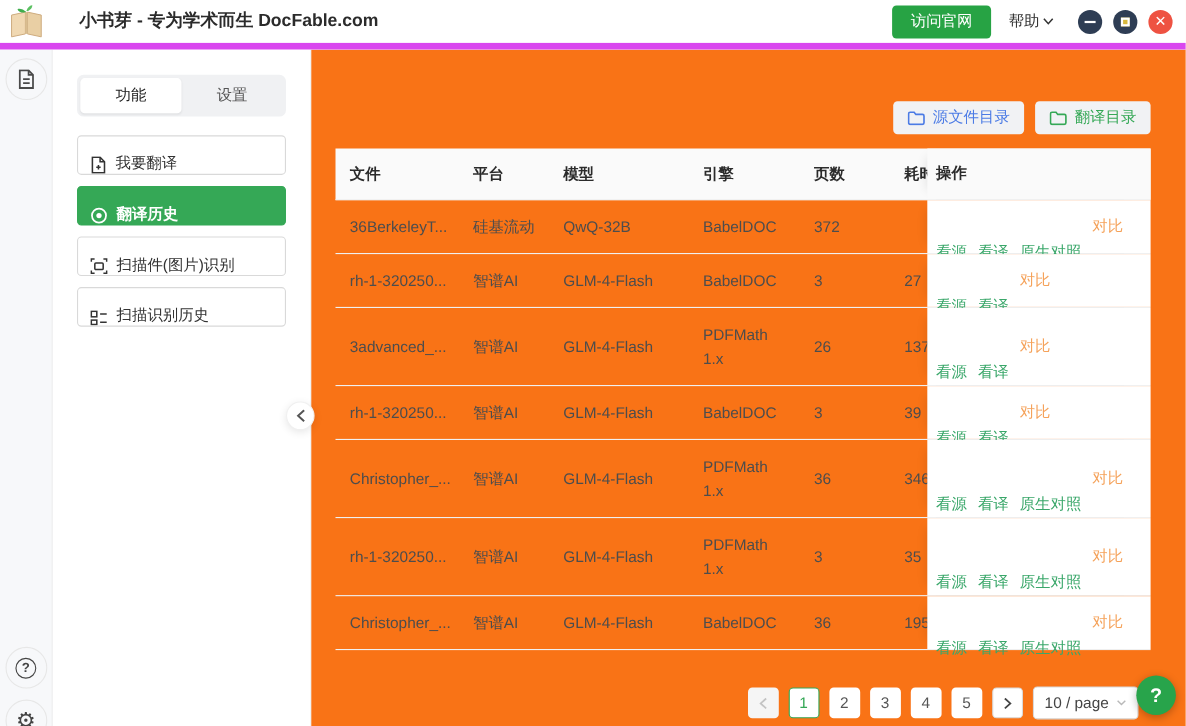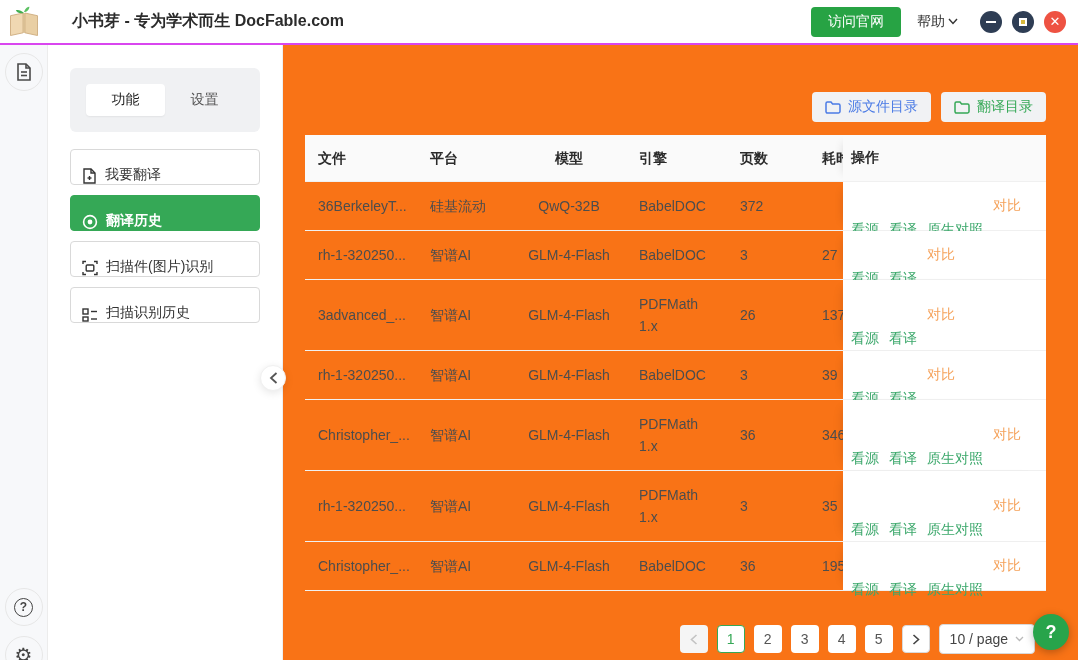--- a/index.html
+++ b/index.html
@@ -1,20 +1,20 @@
 <!DOCTYPE html>
 <html><head>
 <meta charset="utf-8">
 <style>
   * { margin:0; padding:0; box-sizing:border-box; font-family:"Liberation Sans","DejaVu Sans",sans-serif; }
   html,body { width:1078px; height:660px; overflow:hidden; background:#fff; }
   .window { width:1078px; height:660px; position:relative; overflow:hidden; }
 
   
-  .app-header { height:45px; background:#fff; border-bottom:2px solid #d946ef; display:flex; align-items:center; position:relative; z-index:4; }
+  .app-header { height:45px; background:#fff; border-bottom:6px solid #d946ef; display:flex; align-items:center; position:relative; z-index:4; }
   .logo { width:48px; display:flex; justify-content:center; align-items:center; }
   .app-title { font-size:16px; font-weight:bold; color:#2b2b2b; margin-left:24px; }
   .header-right { margin-left:auto; display:flex; align-items:center; }
   .visit-btn { background:#27a344; color:#fff; border:none; border-radius:4px; font-size:14px; height:30px; padding:0 17px; cursor:pointer; }
   .help-menu { display:flex; align-items:center; gap:3px; font-size:14px; color:#333; margin:0 22px 0 16px; cursor:pointer; }
   .win-btns { display:flex; align-items:center; gap:10px; margin-right:12px; }
   .win { width:22px; height:22px; border-radius:50%; border:none; display:flex; align-items:center; justify-content:center; cursor:pointer; color:#fff; }
   .win.dark { background:#2e3d54; }
   .win.red { background:#ee5242; }
   .win .minus { width:10px; height:2px; background:#fff; display:block; }
@@ -27,21 +27,21 @@
   
   .rail { width:48px; background:#f7f8fa; border-right:1px solid #ececec; display:flex; flex-direction:column; align-items:center; padding-top:8px; }
   .rail-btn { width:38px; height:38px; border-radius:50%; border:1px solid #e7e7e7; background:transparent; display:flex; align-items:center; justify-content:center; color:#4a4a4a; cursor:pointer; }
   .rail-bottom { margin-top:auto; display:flex; flex-direction:column; align-items:center; gap:10px; }
   .rail-btn.q { font-size:15px; color:#444; }
   .rail-btn.gear { margin-bottom:-14px; font-size:20px; color:#444; }
   .q-ring { width:19px; height:19px; border:1.5px solid #444; border-radius:50%; display:flex; align-items:center; justify-content:center; font-size:12px; font-weight:bold; color:#444; }
 
   
   .sidebar { width:235px; background:#fff; border-right:1px solid #eef0f2; position:relative; padding:23px 22px 0 22px; }
-  .tab-group { display:flex; background:#f0f1f3; border-radius:6px; padding:16px; }
+  .tab-group { display:flex; background:#f0f1f3; border-radius:6px; padding:3px; }
   .tab { flex:1; height:32px; border:none; background:transparent; border-radius:4px; font-size:14px; color:#555; cursor:pointer; }
   .tab.active { background:#fff; color:#222; box-shadow:0 1px 2px rgba(0,0,0,0.06); }
   .menu { margin-top:17px; display:flex; flex-direction:column; gap:10px; }
   .menu-item { height:36px; border:1px solid #d9d9d9; border-radius:4px; background:#fff; display:flex; align-items:flex-end; gap:8px; padding:0 11px; font-size:14px; color:#333; cursor:pointer; }
   .menu-item svg { flex:0 0 auto; }
   .menu-item.active { background:#35a856; border-color:#35a856; color:#fff; font-weight:bold; }
   .collapse-btn { position:absolute; right:-4px; top:320px; width:26px; height:26px; border-radius:50%; background:#fff; border:1px solid #f0f0f0; box-shadow:0 2px 8px rgba(0,0,0,0.10); display:flex; align-items:center; justify-content:center; cursor:pointer; z-index:6; color:#555; }
 
   
   .main { flex:1; background:#f97316; position:relative; }
@@ -51,21 +51,21 @@
   .dir-btn.green { color:#35a856; }
 
   
   .table { margin:13px 32px 0 22px; position:relative; font-size:14px; }
   .thead { display:flex; align-items:center; background:#fafafa; border-bottom:1px solid #f0f0f0; height:47px; font-weight:600; color:#2b2b2b; position:relative; }
   .trow { display:flex; align-items:center; border-bottom:1px solid #f0f0f0; position:relative; color:#4d4d4d; min-height:48px; }
   .cell { padding:13px 0 13px 13px; line-height:22px; }
   .thead .cell { padding-top:0; padding-bottom:0; }
   .c-file { width:112px; flex:0 0 112px; white-space:nowrap; overflow:hidden; }
   .c-platform { width:82px; flex:0 0 82px; }
-  .c-model { width:127px; flex:0 0 127px;text-align:center; }
+  .c-model { width:127px; flex:0 0 127px; }
   .c-engine { width:101px; flex:0 0 101px; white-space:pre-line; }
   .c-pages { width:82px; flex:0 0 82px; }
   .c-time { flex:1 1 auto; white-space:nowrap; }
   .c-actions { position:absolute; right:0; top:0; bottom:0; width:203px; background:#fff; display:flex; align-items:center; gap:10px; padding:0 0 0 8px; box-shadow:-8px 0 10px -8px rgba(0,0,0,0.12); }
   .thead .c-actions { background:#fafafa; font-weight:600; color:#2b2b2b; }
   .action-link { cursor:pointer; text-decoration:none; }
   .action-link.green { color:#3aa76a;margin-top:47px; }
   .action-link.orange { color:#f5a25a; }
 
   

